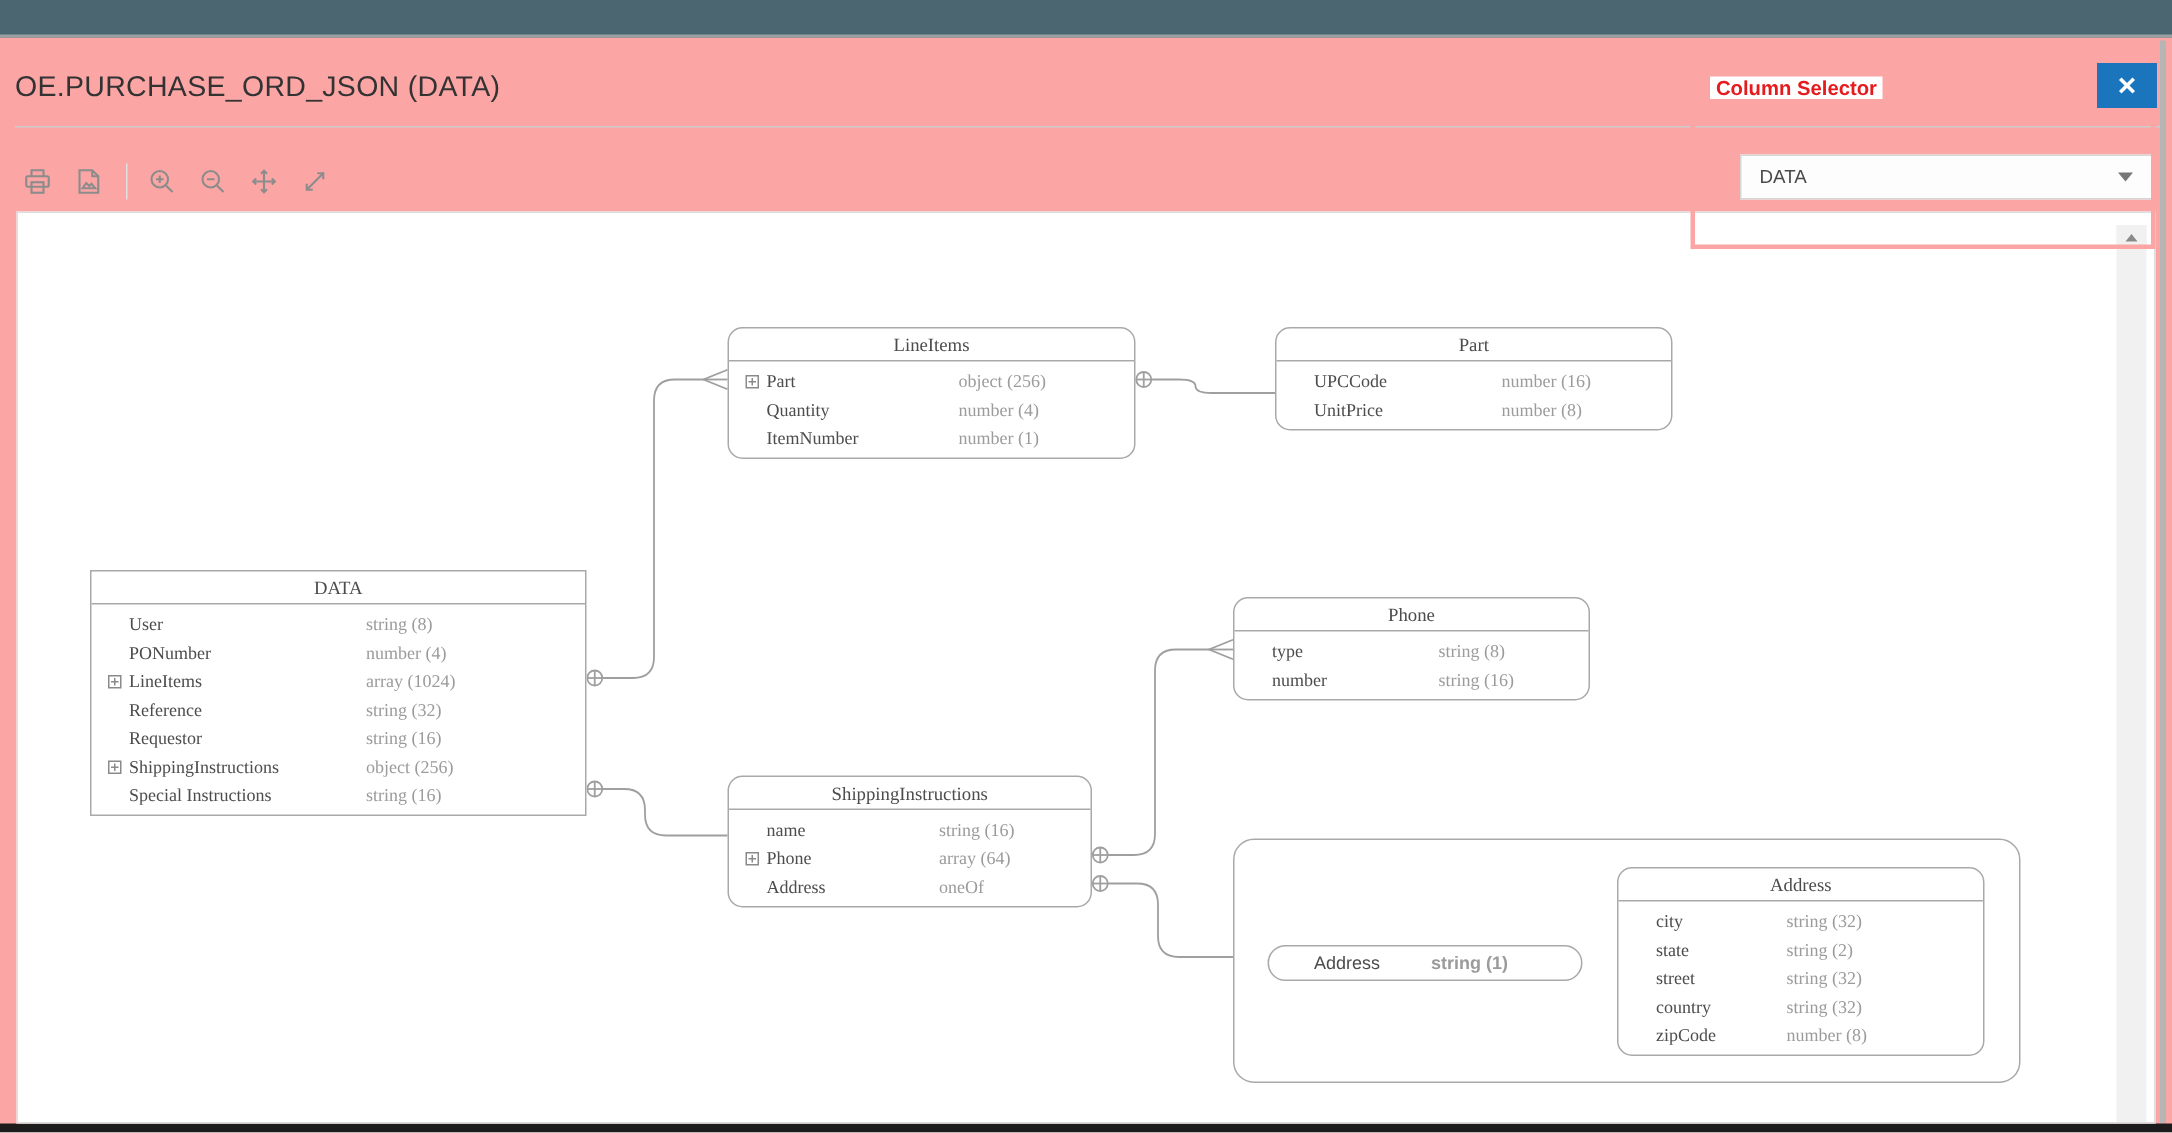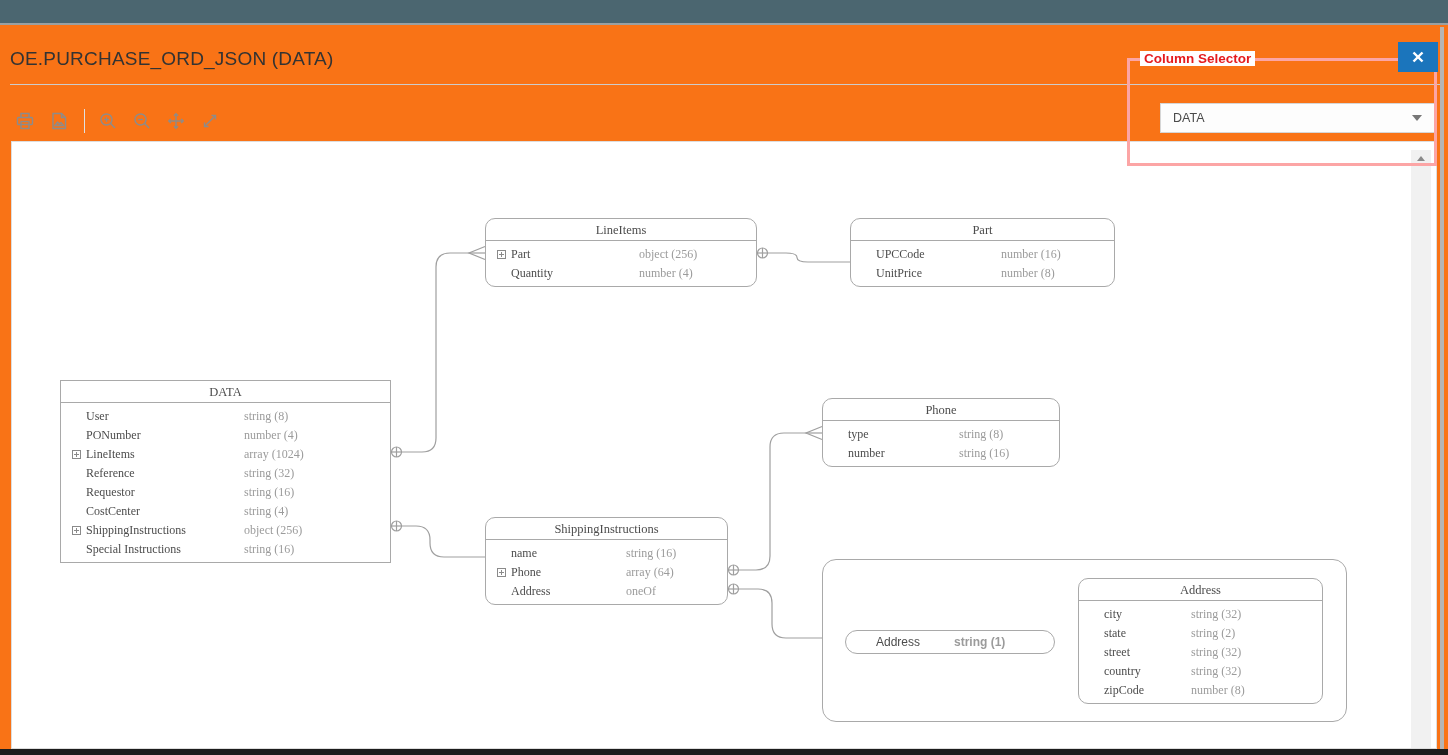--- a/index.html
+++ b/index.html
@@ -1,18 +1,18 @@
 <!DOCTYPE html>
 <html><head>
 <meta charset="utf-8">
 <style>
   * { margin:0; padding:0; box-sizing:border-box; }
   html,body { width:1448px; height:755px; overflow:hidden; background:#fff;
               font-family:"Liberation Sans", sans-serif; }
-  .app { position:relative; width:1448px; height:755px; background:#f97316; }
+  .app { position:relative; width:1448px; height:755px; background:#fca5a5; }
 
   
   .chrome-bar { position:absolute; left:0; top:0; width:1448px; height:25px;
                 background:#4b6670; border-bottom:2px solid #9aa0a2; }
   .right-border { position:absolute; left:1440px; top:27px; width:4px; height:722px; background:#b5b5b5; }
   .bottom-bar { position:absolute; left:0; top:749px; width:1448px; height:6px; background:#1c1c1c; }
 
   .page-title { position:absolute; left:10px; top:48px; font-size:19px; color:#333; letter-spacing:.2px; }
   .title-rule { position:absolute; left:10px; top:84px; width:1430px; height:1px; background:#ccc; }
 
@@ -204,24 +204,20 @@
         </div>
       <div class="erow">
           <span class="fname">Reference</span>
           <span class="ftype">string (32)</span>
         </div>
       <div class="erow">
           <span class="fname">Requestor</span>
           <span class="ftype">string (16)</span>
         </div>
       <div class="erow">
-          <span class="fname">CostCenter</span>
-          <span class="ftype">string (4)</span>
-        </div>
-      <div class="erow">
           <span class="expand-box"></span>
           <span class="fname">ShippingInstructions</span>
           <span class="ftype">object (256)</span>
         </div>
       <div class="erow">
           <span class="fname">Special Instructions</span>
           <span class="ftype">string (16)</span>
         </div>
     </div>
   </div>
@@ -230,20 +226,24 @@
     <div class="etitle">LineItems</div>
     <div class="erows">
       <div class="erow">
           <span class="expand-box"></span>
           <span class="fname">Part</span>
           <span class="ftype">object (256)</span>
         </div>
       <div class="erow">
           <span class="fname">Quantity</span>
           <span class="ftype">number (4)</span>
+        </div>
+      <div class="erow">
+          <span class="fname">ItemNumber</span>
+          <span class="ftype">number (1)</span>
         </div>
     </div>
   </div>
 
   <div class="entity t-part" style="left:850px; top:218px; width:265px;">
     <div class="etitle">Part</div>
     <div class="erows">
       <div class="erow">
           <span class="fname">UPCCode</span>
           <span class="ftype">number (16)</span>

